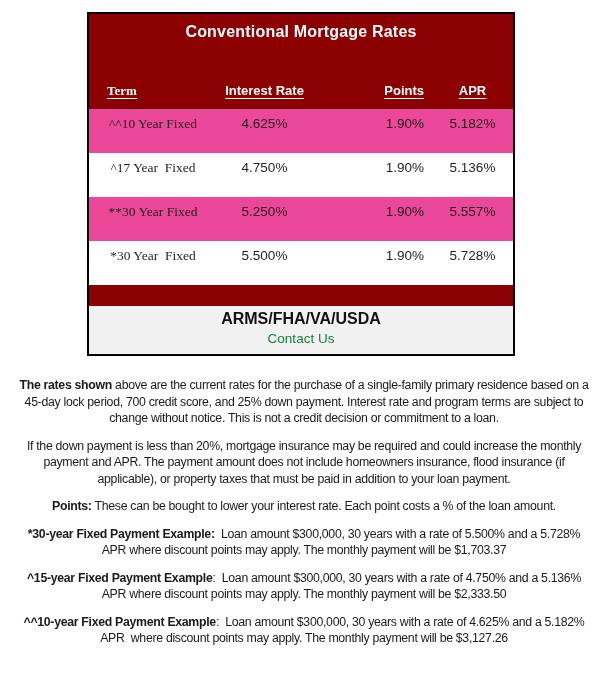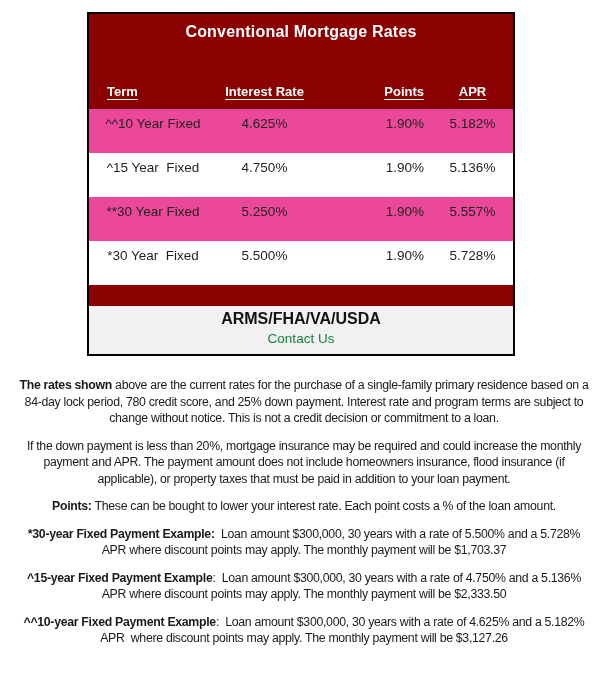--- a/index.html
+++ b/index.html
@@ -28,21 +28,21 @@
     font-weight: bold;
     letter-spacing: 0.2px;
   }
   .grid-row {
     display: grid;
     grid-template-columns: 128px 95px 120px 81px;
     align-items: start;
   }
   .hcell { font-size: 13px; font-weight: bold; }
   .hcell span { text-decoration: underline; text-underline-offset: 3px; }
-  .c1 { text-align: left; padding-left: 18px; white-space: pre-wrap; }
+  .c1 { text-align: left; padding-left: 18px; white-space: pre-wrap; font-family: Liberation Serif, serif; }
   .c2 { text-align: center; white-space: pre-wrap; }
   .c3 { text-align: right; padding-right: 8px; white-space: pre-wrap; }
   .c4 { text-align: center; white-space: pre-wrap; }
   .trow {
     height: 44px;
     padding-top: 7px;
     font-size: 13.5px;
     color: #1f1f1f;
   }
   .trow .c1 { text-align: center; padding-left: 0; }
@@ -83,21 +83,21 @@
     </div>
   </div>
 
   <div class="grid-row trow shade">
     <div class="c1">^^10 Year Fixed</div>
     <div class="c2">4.625%</div>
     <div class="c3">1.90%</div>
     <div class="c4">5.182%</div>
   </div>
   <div class="grid-row trow">
-    <div class="c1">^15 Year  Fixed</div>
+    <div class="c1">^17 Year  Fixed</div>
     <div class="c2">4.750%</div>
     <div class="c3">1.90%</div>
     <div class="c4">5.136%</div>
   </div>
   <div class="grid-row trow shade">
     <div class="c1">**30 Year Fixed</div>
     <div class="c2">5.250%</div>
     <div class="c3">1.90%</div>
     <div class="c4">5.557%</div>
   </div>
@@ -110,19 +110,19 @@
 
   <div class="red-band"></div>
 
   <div class="tfoot">
     <div class="programs">ARMS/FHA/VA/USDA</div>
     <div class="contact">Contact Us</div>
   </div>
 </div>
 
 <div class="disclaimers">
-  <p><b>The rates shown</b><span> above are the current rates for the purchase of a single-family primary residence based on a 84-day lock period, 780 credit score, and 25% down payment. Interest rate and program terms are subject to change without notice. This is not a credit decision or commitment to a loan.</span></p>
+  <p><b>The rates shown</b><span> above are the current rates for the purchase of a single-family primary residence based on a 45-day lock period, 700 credit score, and 25% down payment. Interest rate and program terms are subject to change without notice. This is not a credit decision or commitment to a loan.</span></p>
   <p><b></b><span>If the down payment is less than 20%, mortgage insurance may be required and could increase the monthly payment and APR. The payment amount does not include homeowners insurance, flood insurance (if applicable), or property taxes that must be paid in addition to your loan payment.</span></p>
   <p><b>Points:</b><span> These can be bought to lower your interest rate. Each point costs a % of the loan amount.</span></p>
   <p><b>*30-year Fixed Payment Example:</b><span>  Loan amount $300,000, 30 years with a rate of 5.500% and a 5.728% APR where discount points may apply. The monthly payment will be $1,703.37</span></p>
   <p><b>^15-year Fixed Payment Example</b><span>:  Loan amount $300,000, 30 years with a rate of 4.750% and a 5.136% APR where discount points may apply. The monthly payment will be $2,333.50</span></p>
   <p><b>^^10-year Fixed Payment Example</b><span>:  Loan amount $300,000, 30 years with a rate of 4.625% and a 5.182% APR  where discount points may apply. The monthly payment will be $3,127.26</span></p>
 </div>
 
 </body></html>

